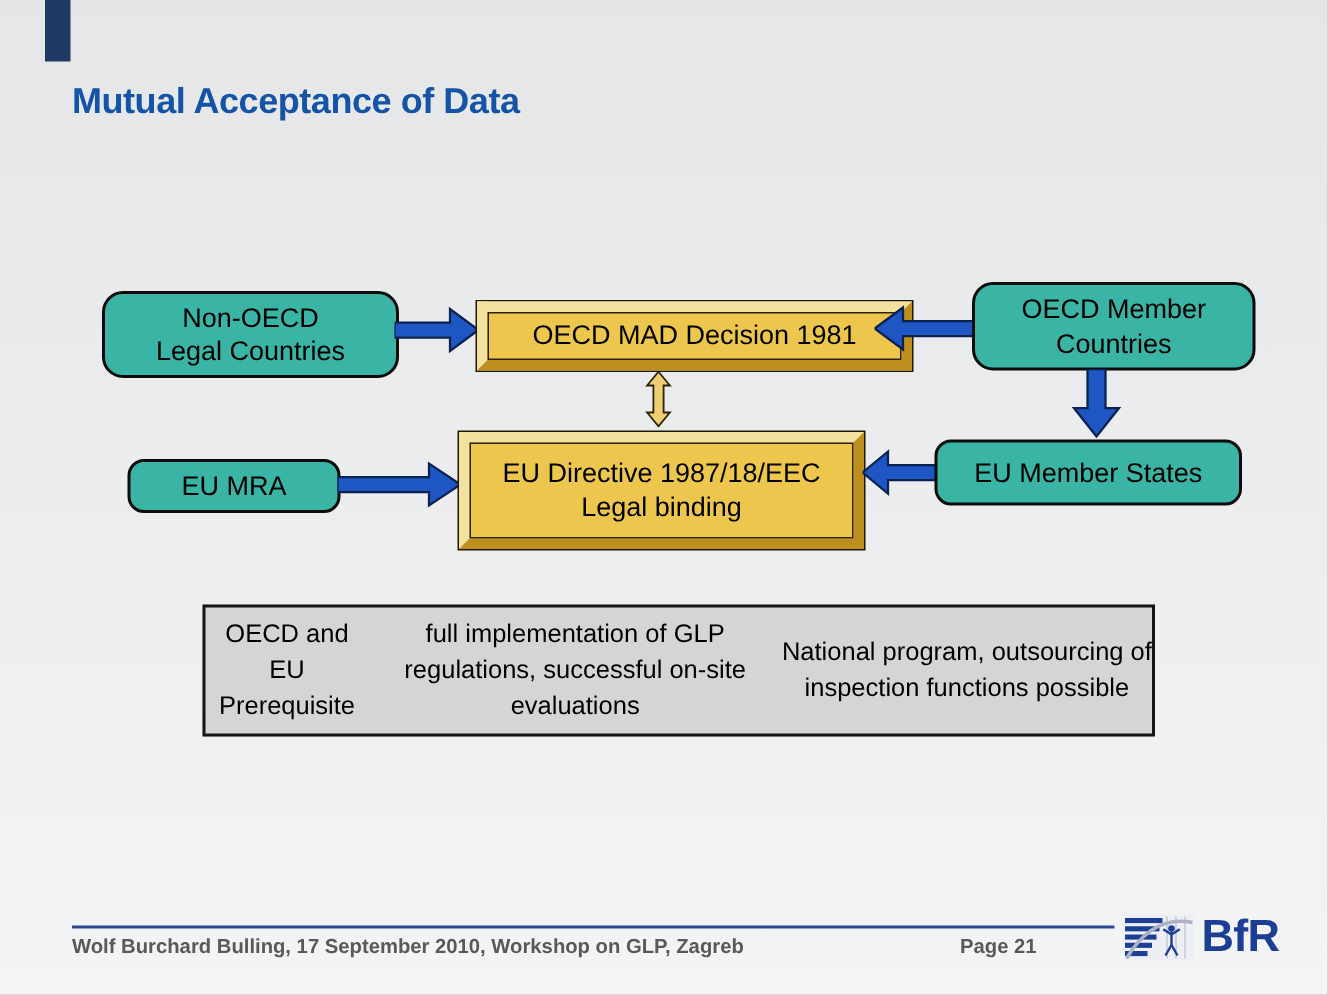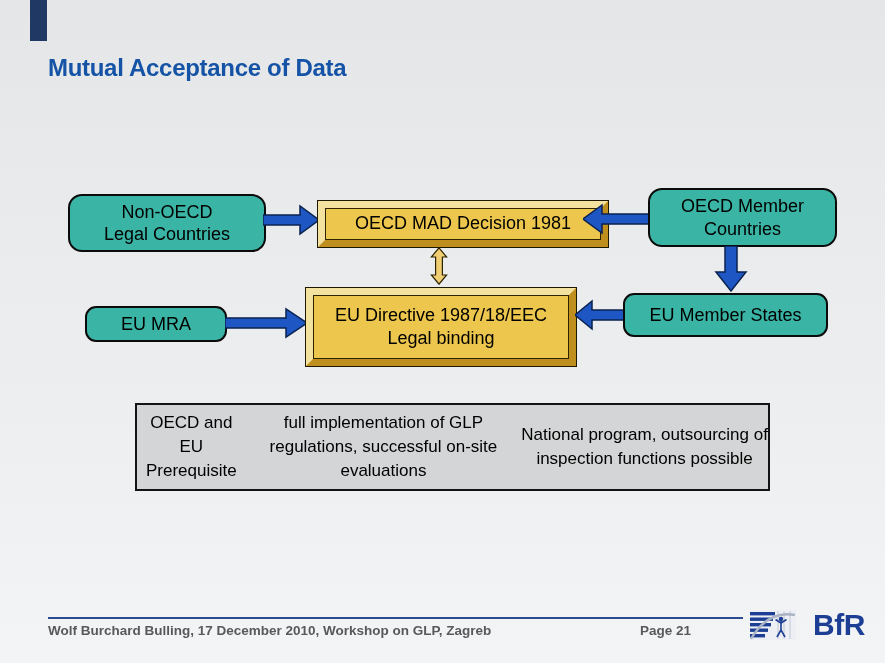--- a/index.html
+++ b/index.html
@@ -47,21 +47,21 @@
   .arrow { position:absolute; display:block; }
   
   .footer-rule { position:absolute; left:48px; top:617px; width:695px; height:2px; background:#2b4a8f; }
   .footer-credit {
     position:absolute; left:48px; top:623px; font-size:13.5px; font-weight:bold; color:#58595b;
   }
   .page-label {
     position:absolute; left:640px; top:623px; width:100px; text-align:left;
     font-size:13.5px; font-weight:bold; color:#58595b;
   }
-  .logo { position:absolute; left:750px; top:610px; display:flex; align-items:center; gap:17px; }
+  .logo { position:absolute; left:750px; top:610px; display:flex; align-items:center; gap:5px; }
   .logo-text { font-size:30px; font-weight:bold; color:#1c3e94; letter-spacing:-0.5px; line-height:1; }
 </style>
 </head>
 <body>
 
 <div class="slide">
 
   <div class="corner-bar"></div>
 
   <h1 class="title">Mutual Acceptance of Data</h1>
@@ -129,21 +129,21 @@
     <span>EU Member States</span>
   </div>
 
   <div class="prereq">
     <div>OECD and EU Prerequisite</div>
     <div>full implementation of GLP regulations, successful on-site evaluations</div>
     <div>National program, outsourcing of inspection functions possible</div>
   </div>
 
   <div class="footer-rule"></div>
-  <div class="footer-credit">Wolf Burchard Bulling, 17 December 2010, Workshop on GLP, Zagreb</div>
+  <div class="footer-credit">Wolf Burchard Bulling, 17 September 2010, Workshop on GLP, Zagreb</div>
   <div class="page-label">Page 21</div>
 
   <div class="logo">
     <svg width="46" height="30" viewBox="0 0 46 30">
       <rect x="0" y="0" width="46" height="30" fill="#edeff4"></rect>
       <line x1="28" y1="1" x2="28" y2="29" stroke="#c2c8d6" stroke-width="1"></line>
       <line x1="34" y1="1" x2="34" y2="29" stroke="#c2c8d6" stroke-width="1"></line>
       <line x1="40" y1="1" x2="40" y2="29" stroke="#c2c8d6" stroke-width="1"></line>
       <rect x="0" y="2" width="25" height="3.4" fill="#1c3e94"></rect>
       <rect x="0" y="7.5" width="23" height="3.4" fill="#1c3e94"></rect>

